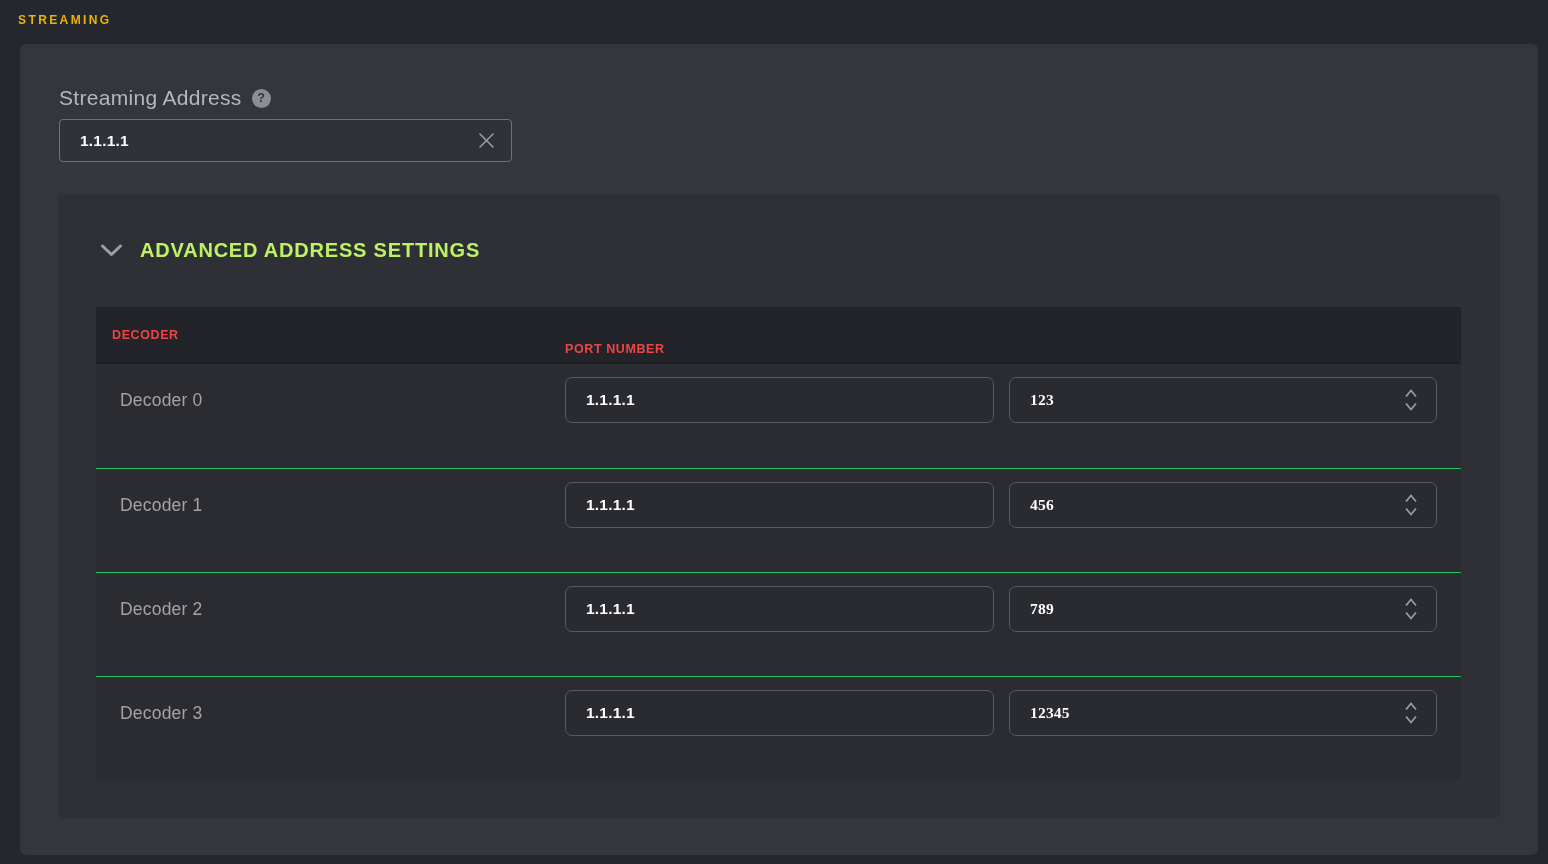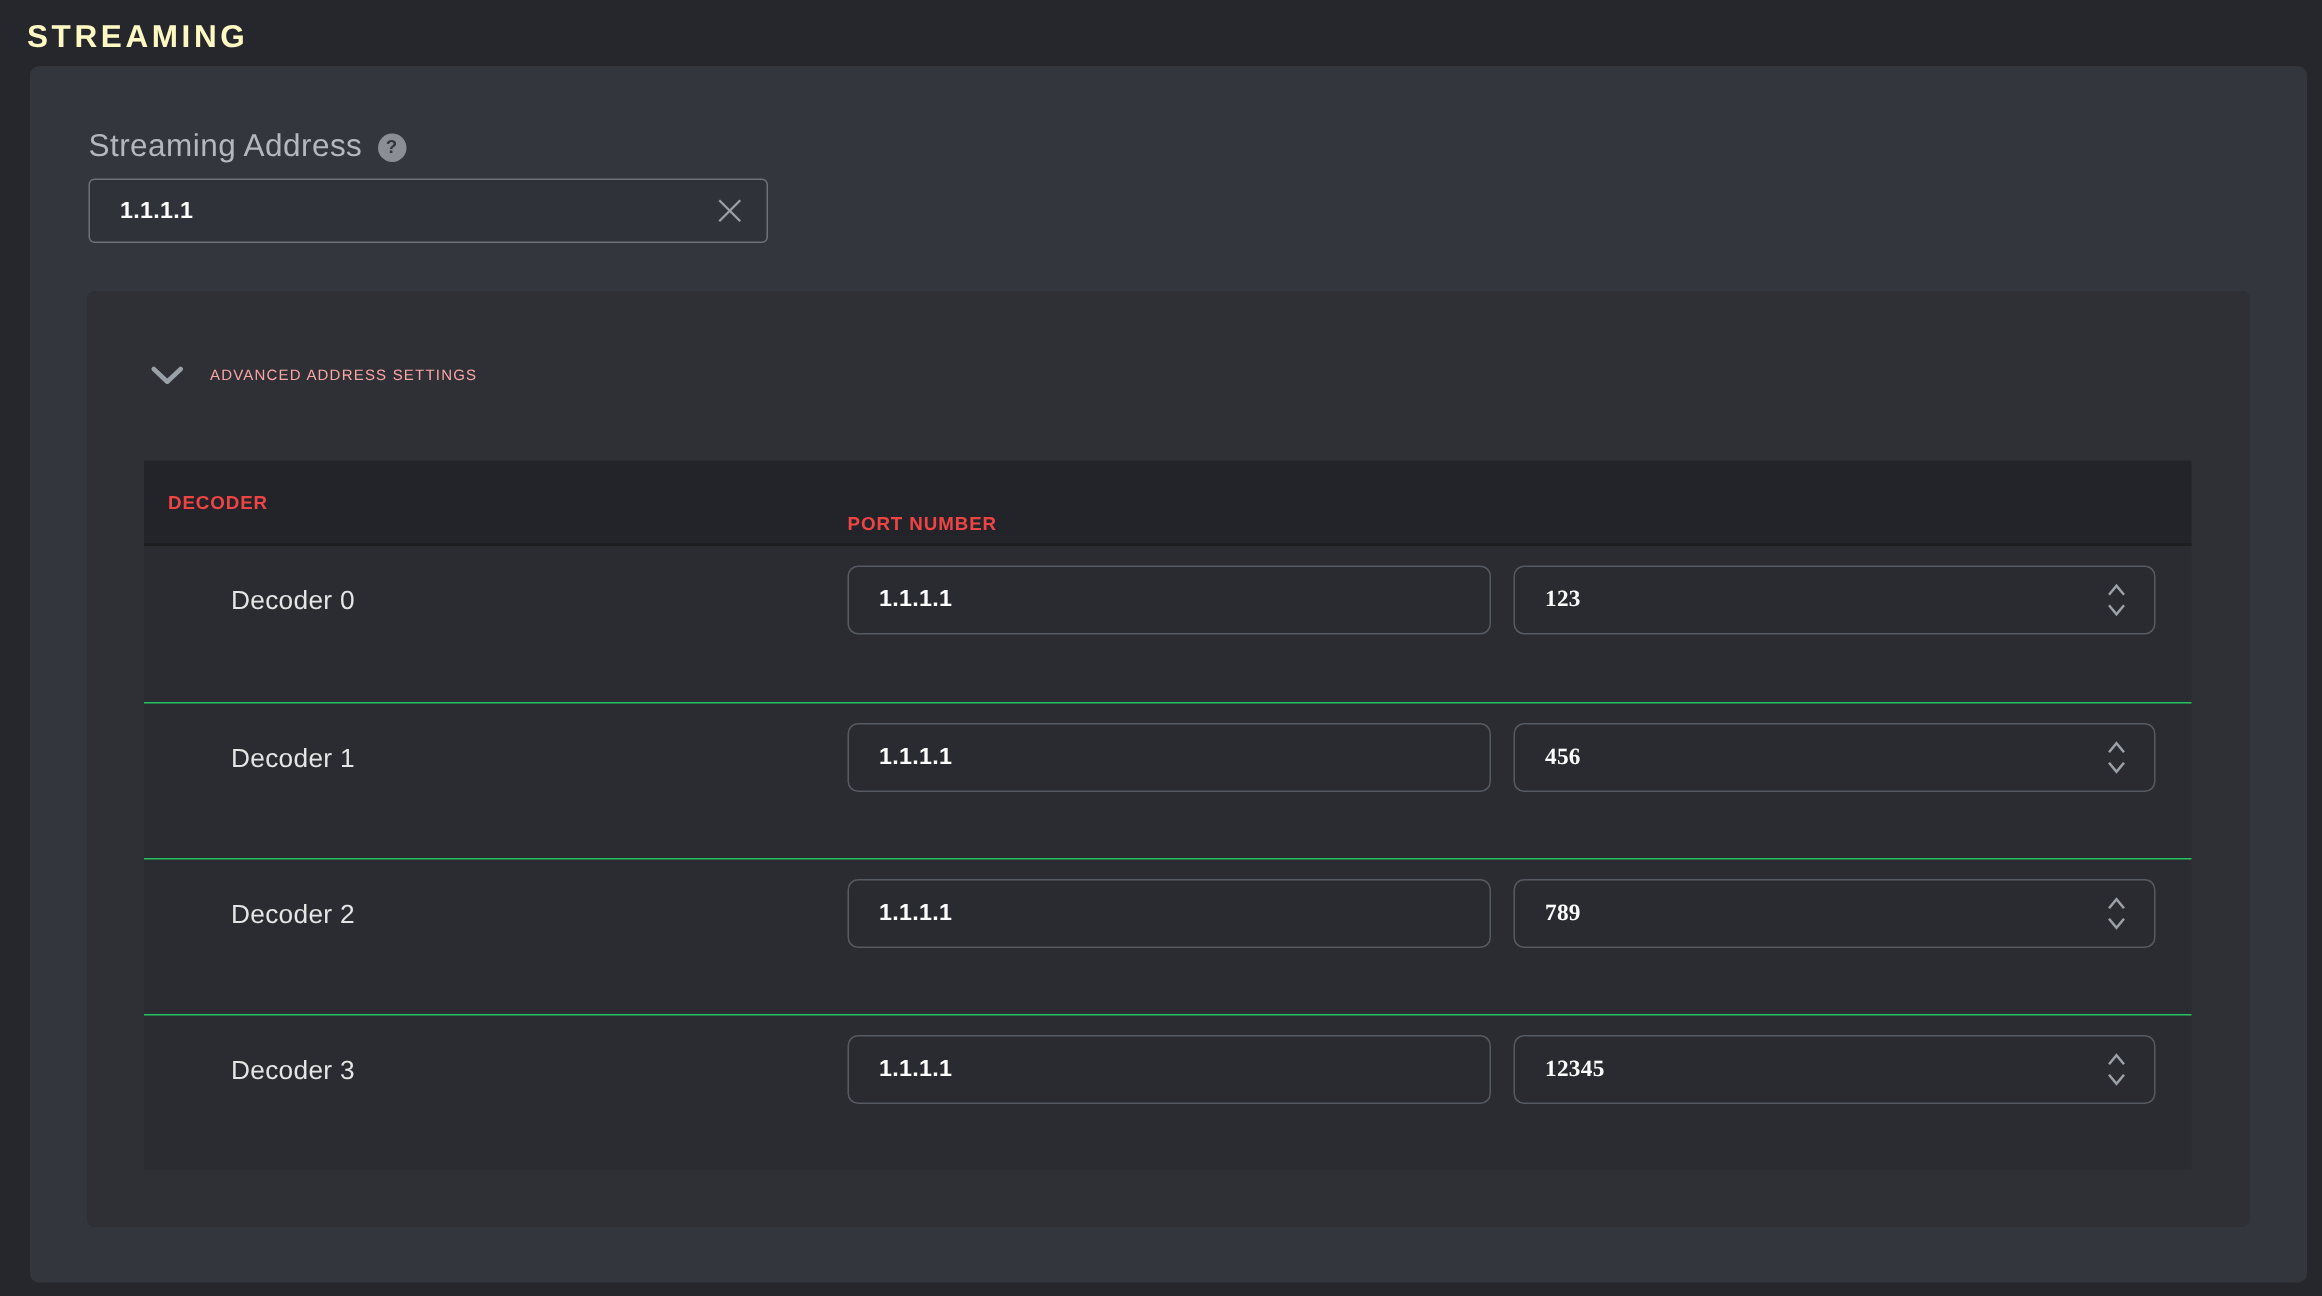--- a/index.html
+++ b/index.html
@@ -6,23 +6,23 @@
   html, body {
     width: 1548px; height: 864px;
     background: #26272c;
     font-family: "Liberation Sans", sans-serif;
     overflow: hidden;
     position: relative;
   }
 
   .page-title {
     position: absolute; left: 18px; top: 13px;
-    font-size: 21px; font-weight: 600;
+    font-size: 12px; font-weight: 600;
     letter-spacing: 2.4px;
-    color: #fef9c3;
+    color: #eab308;
   }
 
   .main-panel {
     position: absolute; left: 20px; top: 44px;
     width: 1518px; height: 811px;
     background: #34363d;
     border-radius: 6px;
   }
 
   
@@ -67,22 +67,22 @@
     background: #2e3036;
     border-radius: 5px;
   }
   .section-header {
     position: absolute; left: 42px; top: 0;
     height: 113px;
     display: flex; align-items: center; gap: 17px;
     cursor: pointer;
   }
   .section-title {
-    font-size: 10px; font-weight: 400;
-    color: #fca5a5; letter-spacing: 0.8px;
+    font-size: 20px; font-weight: 700;
+    color: #bef264; letter-spacing: 0.8px;
   }
 
   
   .adv-table {
     position: absolute; left: 38px; top: 113px;
     width: 1365px;
   }
   .thead {
     height: 57px; background: #232429;
     border-bottom: 2px solid #1d1e22;
@@ -100,21 +100,21 @@
     height: 104px; background: #2b2c31;
     border-top: 1px solid #22c55e;
     display: flex; align-items: flex-start;
     padding-top: 13px;
   }
   .trow:first-child { border-top: none; }
 
   .cell-decoder { width: 469px; padding-left: 24px; }
   .cell-decoder span {
     display: inline-block; line-height: 46px;
-    font-size: 17.5px; color: #e5e5e5; letter-spacing: 0.2px; margin-left: 34px;
+    font-size: 17.5px; color: #a3a3a3; letter-spacing: 0.2px;
   }
   .cell-custom { width: 444px; }
   .cell-port { flex: 1; }
 
   .tbl-input {
     width: 429px; height: 46px;
     background: #2a2b30;
     border: 1px solid #565a63; border-radius: 7px;
     color: #fdfdfe; font-size: 15.5px; font-weight: 700;
     font-family: "Liberation Sans", sans-serif;

